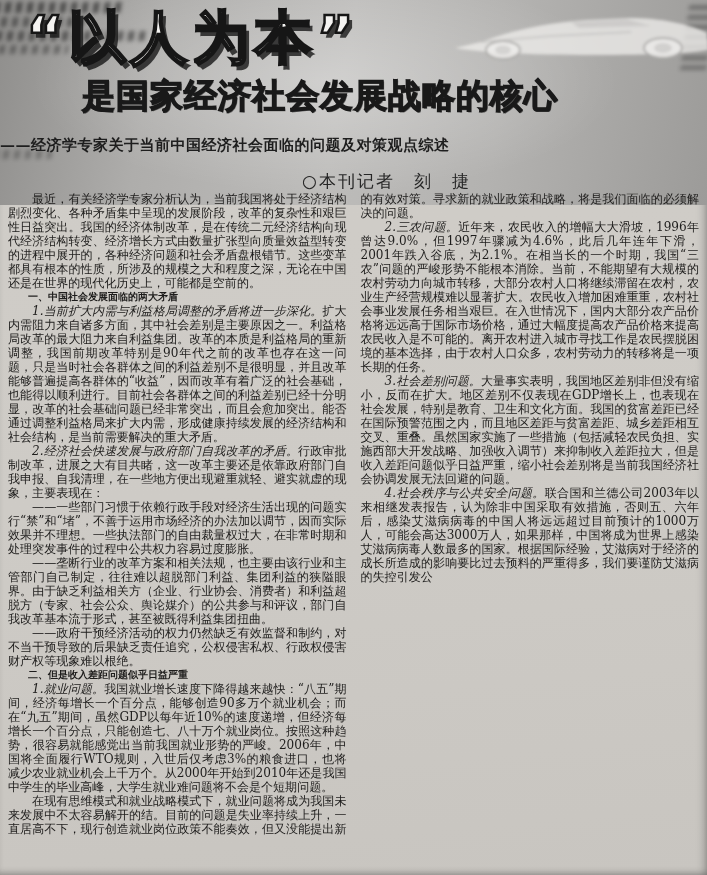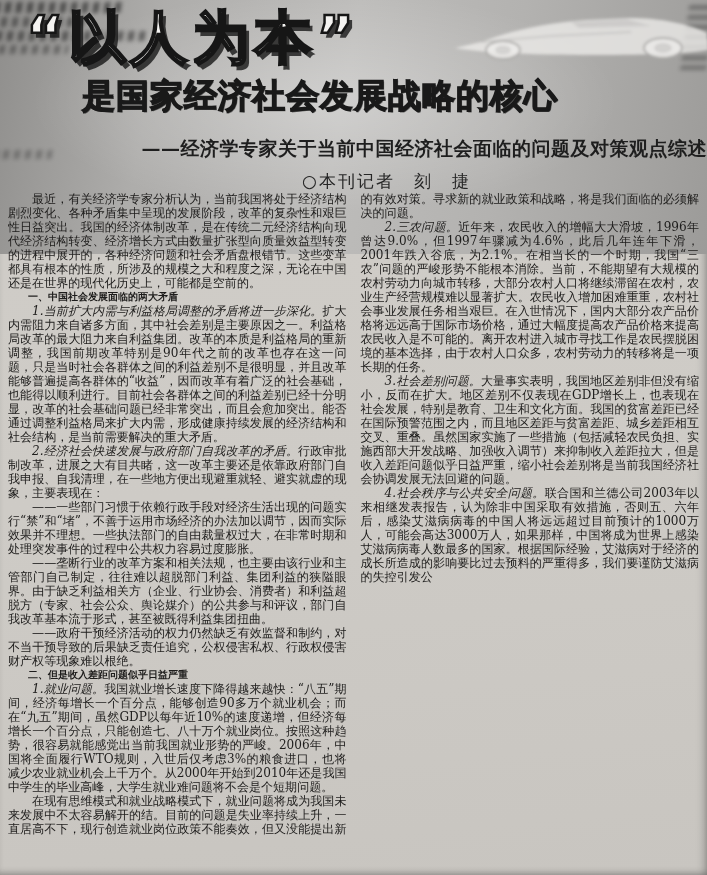--- a/index.html
+++ b/index.html
@@ -5,21 +5,21 @@
   html,body { margin:0; padding:0; background:#888; }
   .page {
     position:relative; width:707px; height:875px; margin:0 auto;
     background:linear-gradient(175deg,#d0cdc8 0%, #cecbc6 55%, #c8c5c0 100%);
     font-family:"DejaVu Serif", serif;
     overflow:hidden;
     box-shadow:inset -6px 0 8px -4px rgba(40,40,40,.35), inset 0 -5px 6px -3px rgba(40,40,40,.3);
   }
   
   .masthead {
-    position:relative; height:254px; overflow:hidden;
+    position:relative; height:205px; overflow:hidden;
     background:
       radial-gradient(ellipse 420px 160px at 46% 40%, rgba(255,255,255,.30), rgba(255,255,255,0) 70%),
       linear-gradient(100deg,#8f8e8c 0%, #aeadab 22%, #bdbcba 48%, #b3b2b0 70%, #9c9b99 100%);
   }
   .smudge {
     position:absolute; filter:blur(2px); opacity:.6;
     background:repeating-linear-gradient(90deg,#1c1c1c 0 6px, rgba(28,28,28,0) 6px 11px);
     transform:skewX(-8deg);
   }
   .s1 { top:2px;  left:-6px; width:128px; height:11px; }
@@ -39,21 +39,21 @@
   }
   .title-main {
     position:absolute; top:74px; left:82px;
     font-family:"DejaVu Sans", sans-serif; font-weight:bold;
     font-size:33px; letter-spacing:1px; white-space:nowrap;
     color:#191919; -webkit-text-stroke:1.3px #191919;
     text-shadow:1px 1px 0 rgba(25,25,25,.6);
   }
   .subtitle {
     position:absolute; top:136px; left:0; width:100%;
-    text-align:right; font-weight:bold; font-size:19px;
+    text-align:left; font-weight:bold; font-size:15px;
     letter-spacing:.5px; color:#1e1e1e; white-space:nowrap;
   }
   .byline {
     position:absolute; top:170px; left:0; width:100%;
     text-align:center; font-size:17px; letter-spacing:2px; color:#262626;margin-left:33px;
   }
   
   .article {
     position:absolute; top:192px; left:8px; width:691px; height:667px;
     column-count:2; column-gap:14px; column-fill:auto;

